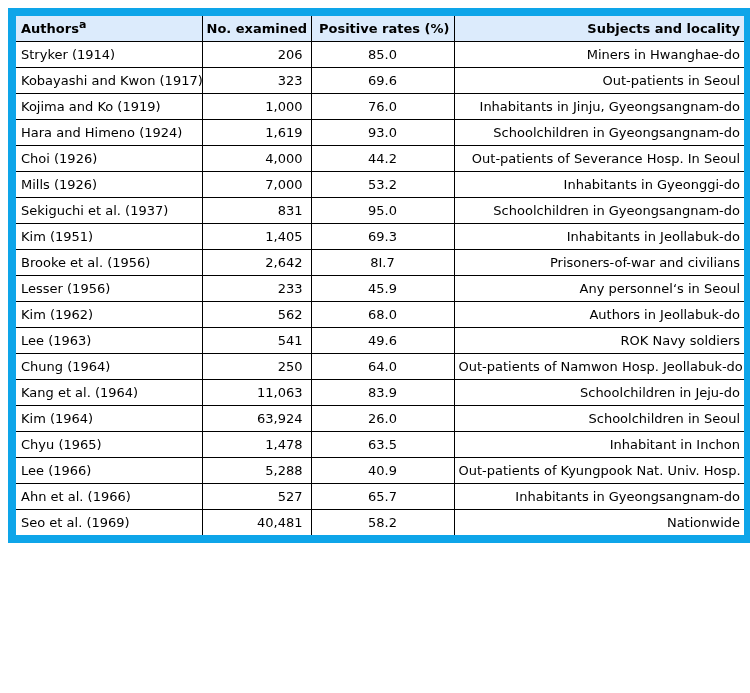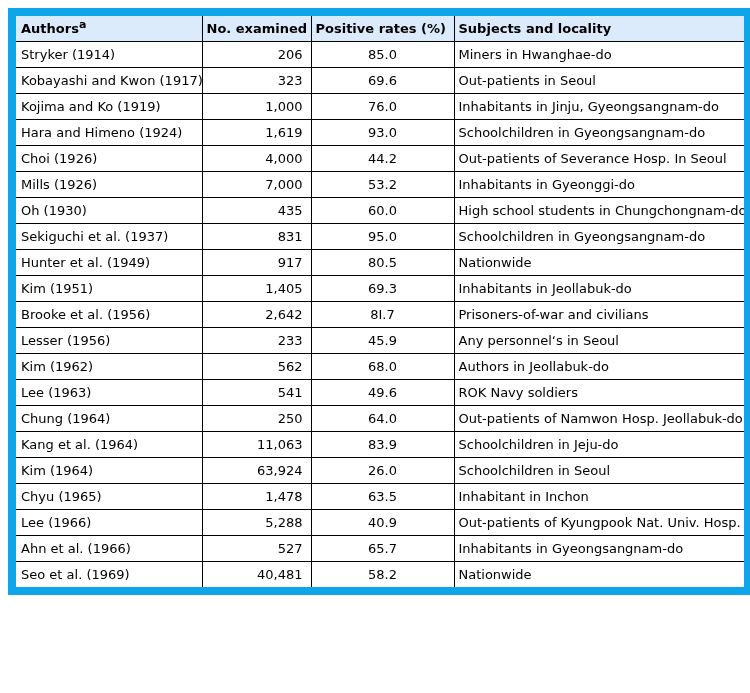--- a/index.html
+++ b/index.html
@@ -30,36 +30,36 @@
     font-size: 13px;
     line-height: 25px;
     padding: 0 4px;
     overflow: hidden;
     white-space: nowrap;
     vertical-align: middle;
   }
   thead th {
     background: var(--header-bg, #dcebfc);
     font-weight: bold;
-    text-align: left;
+    text-align: right;
     font-size: 13px;
   }
   thead th.h-authors {
     text-align: left;
     padding-left: 5px;
   }
   thead th.h-authors sup {
     font-size: 11px;
     font-weight: bold;
     line-height: 0;
   }
   td.author   { text-align: left;  padding-left: 5px; margin-left: 42px; }
   td.examined { text-align: right; padding-right: 8px; }
   td.rate     { text-align: center; }
-  td.subjects { text-align: left;  padding-left: 4px; }
+  td.subjects { text-align: right;  padding-left: 4px; }
 </style>
 </head>
 <body>
 
 <div class="page">
   <table class="data-table">
     <colgroup>
       <col class="c-authors">
       <col class="c-examined">
       <col class="c-rate">
@@ -104,36 +104,24 @@
           <td class="rate">44.2</td>
           <td class="subjects">Out-patients of Severance Hosp. In Seoul</td>
         </tr>
         <tr>
           <td class="author">Mills (1926)</td>
           <td class="examined">7,000</td>
           <td class="rate">53.2</td>
           <td class="subjects">Inhabitants in Gyeonggi-do</td>
         </tr>
         <tr>
-          <td class="author">Oh (1930)</td>
-          <td class="examined">435</td>
-          <td class="rate">60.0</td>
-          <td class="subjects">High school students in Chungchongnam-do</td>
-        </tr>
-        <tr>
           <td class="author">Sekiguchi et al. (1937)</td>
           <td class="examined">831</td>
           <td class="rate">95.0</td>
           <td class="subjects">Schoolchildren in Gyeongsangnam-do</td>
-        </tr>
-        <tr>
-          <td class="author">Hunter et al. (1949)</td>
-          <td class="examined">917</td>
-          <td class="rate">80.5</td>
-          <td class="subjects">Nationwide</td>
         </tr>
         <tr>
           <td class="author">Kim (1951)</td>
           <td class="examined">1,405</td>
           <td class="rate">69.3</td>
           <td class="subjects">Inhabitants in Jeollabuk-do</td>
         </tr>
         <tr>
           <td class="author">Brooke et al. (1956)</td>
           <td class="examined">2,642</td>

